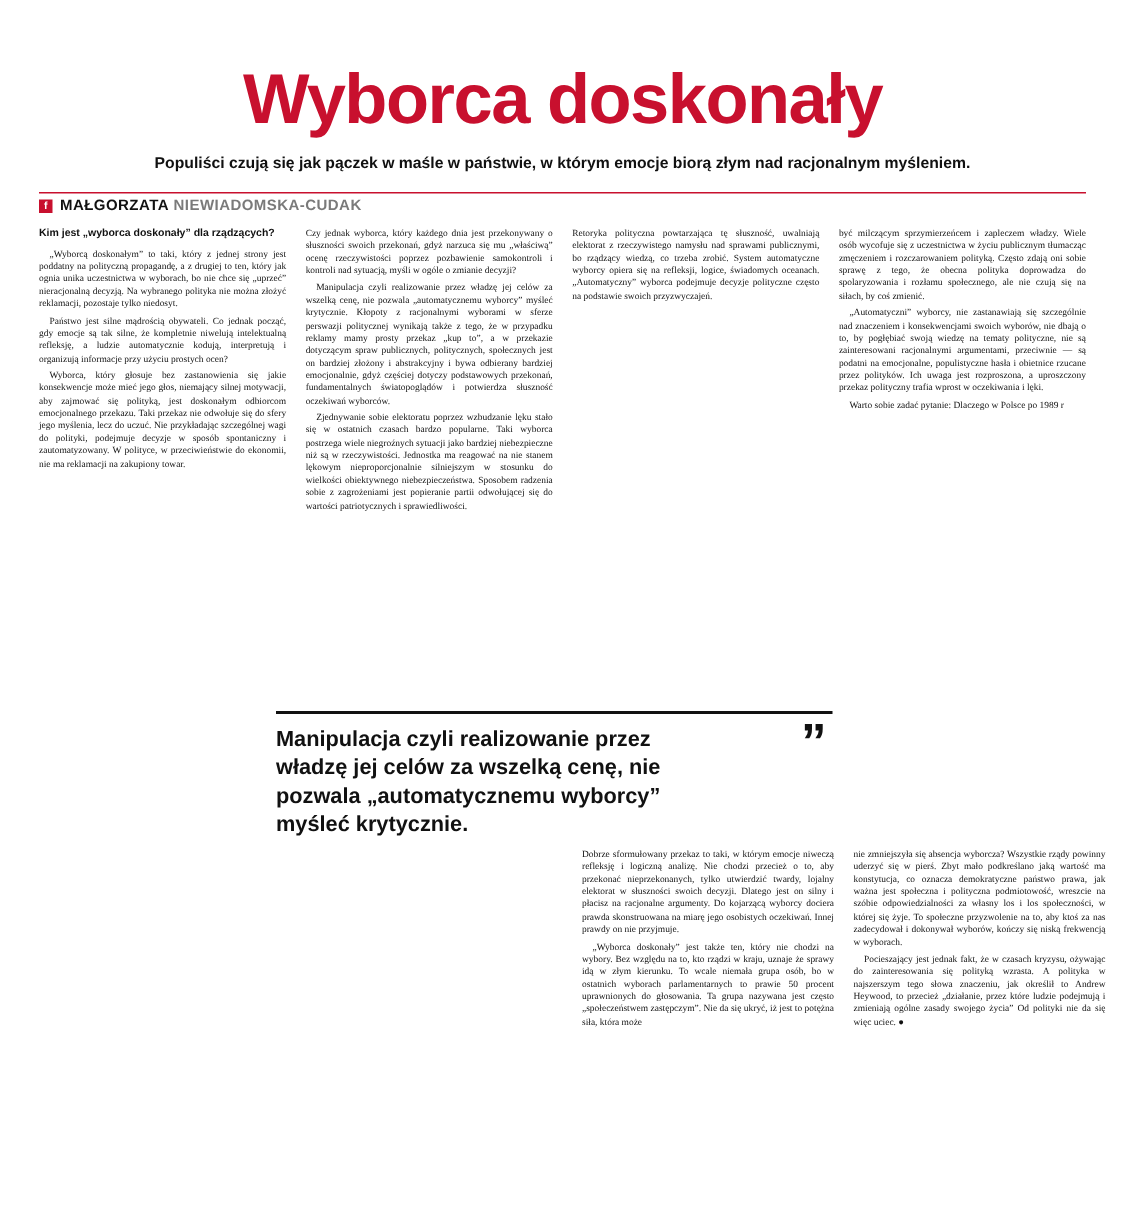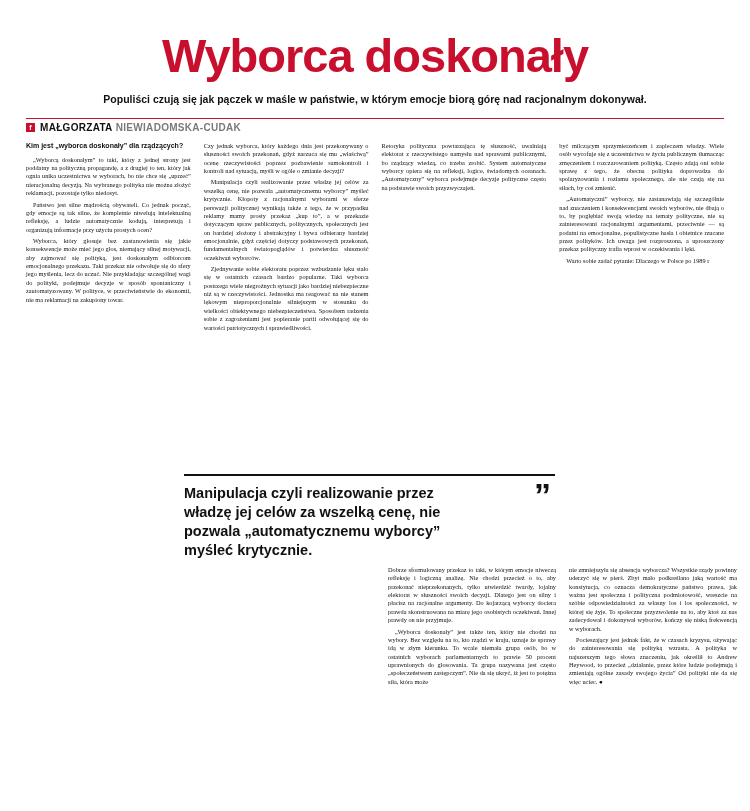--- a/index.html
+++ b/index.html
@@ -7,21 +7,21 @@
     width:750px;height:811px;
     background:#ffffff;
     font-family:"Liberation Serif", serif;
     color:#111;
     overflow:hidden;
   }
   .page{
     position:relative;
     width:750px;height:811px;
     box-sizing:border-box;
-    padding:14px 26px 10px 26px;
+    padding:24px 26px 10px 26px;
   }
   
   .headline{
     text-align:center;
     color:#c8102e;
     font-family:"Liberation Sans", sans-serif;
     font-weight:bold;
     font-size:47px;
     letter-spacing:-1px;
     line-height:1.0;
@@ -124,21 +124,21 @@
   }
   .lower .col{width:168px;}
   .lower-left-spacer{width:168px;}
 </style>
 </head>
 <body>
 
 <div class="page">
 
   <h1 class="headline">Wyborca doskonały</h1>
-  <div class="deck">Populiści czują się jak pączek w maśle w państwie, w którym emocje biorą górę nad racjonalnym dokonywał.</div>
+  <div class="deck">Populiści czują się jak pączek w maśle w państwie, w którym emocje biorą złym nad racjonalnym myśleniem.</div>
 
   <div class="byline-rule">
     <span class="byline-mark">f</span>
     <span class="byline-text">
       <b>MAŁGORZATA</b>
       <span class="surname">NIEWIADOMSKA-CUDAK</span>
     </span>
   </div>
 
   <div class="cols">

